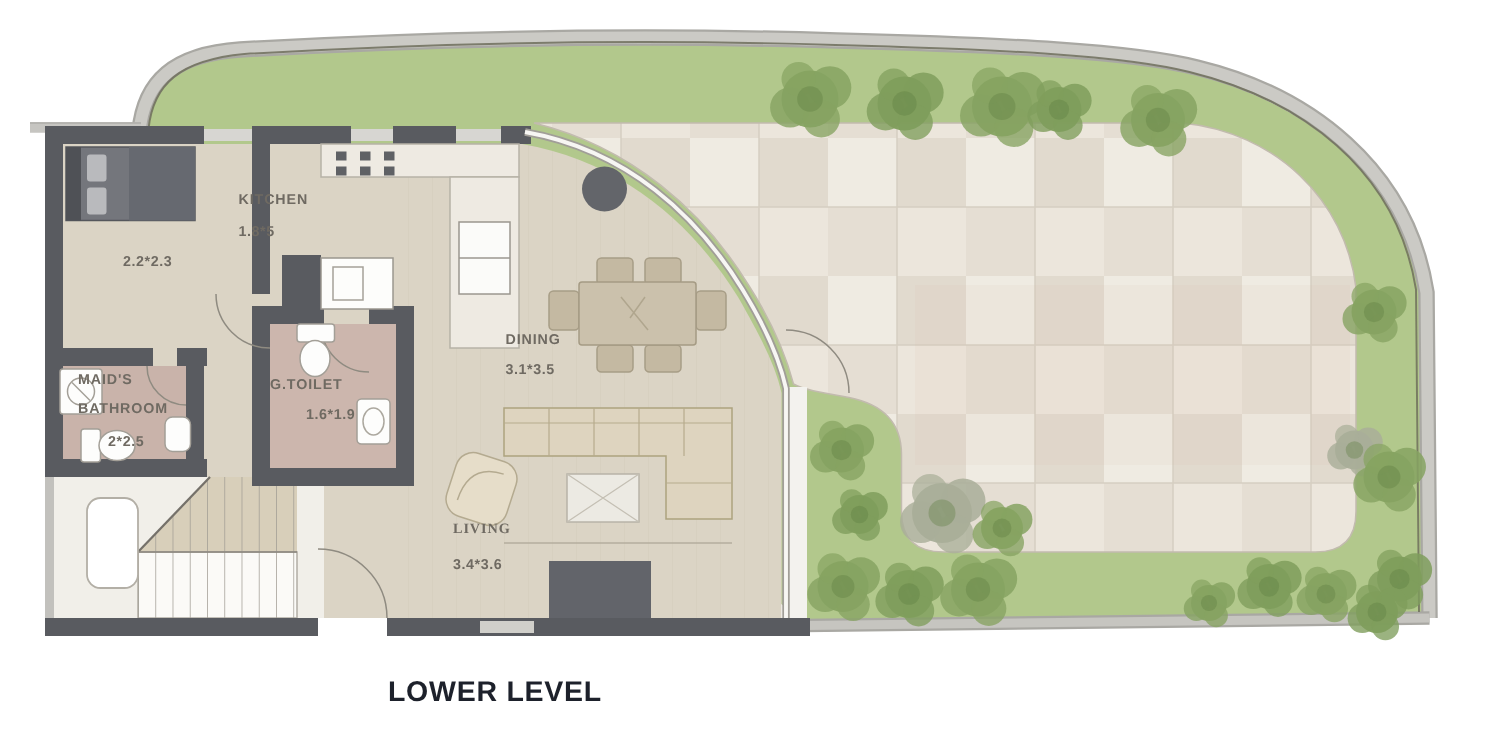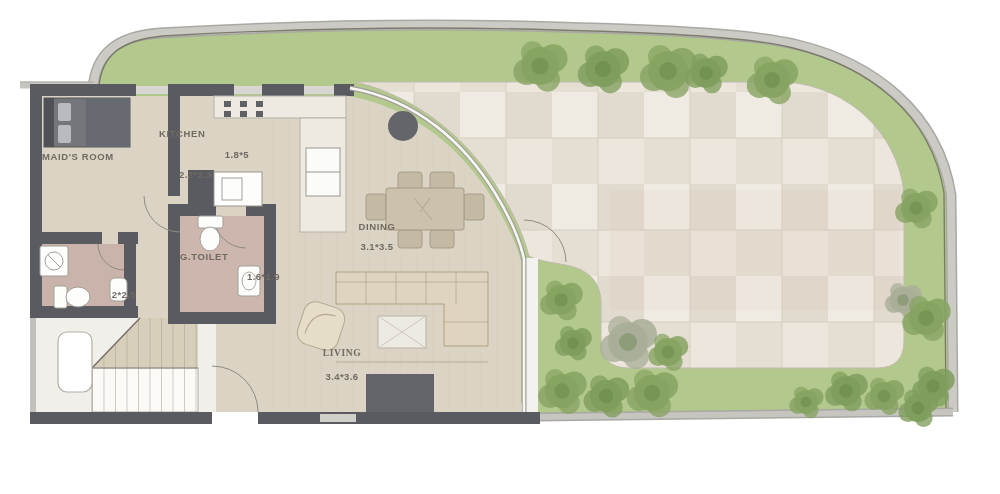--- a/index.html
+++ b/index.html
@@ -1,22 +1,22 @@
 <!DOCTYPE html>
 <html><head>
 <meta charset="utf-8">
 <style>
   html,body{margin:0;padding:0;background:#fff;}
   body{width:1000px;height:494px;overflow:hidden;font-family:"Liberation Sans",sans-serif;}
   .plan{position:relative;width:1000px;height:494px;background:#fff;}
   .plan svg{position:absolute;left:0;top:0;}
   .room-label{position:absolute;color:#6f6a62;font-weight:700;font-size:9.5px;letter-spacing:.6px;
               text-align:left;line-height:1.95;text-transform:uppercase;}
-  .dims{position:absolute;color:#6f6a62;font-weight:700;font-size:9.5px;letter-spacing:.4px;text-align:right;}
-  .left-align{text-align:center;}
+  .dims{position:absolute;color:#6f6a62;font-weight:700;font-size:9.5px;letter-spacing:.4px;text-align:left;}
+  .left-align{text-align:left;}
   .plan-title{position:absolute;color:#1d212b;font-weight:700;font-size:19px;letter-spacing:.5px;text-align:center;}
 </style>
 </head>
 <body>
 
 <div class="plan">
 
 <svg width="1000" height="494" viewBox="0 0 1000 494">
   <defs>
     <pattern id="tiles" patternUnits="userSpaceOnUse" width="92" height="92">
@@ -225,30 +225,31 @@
     <use href="#tree" transform="translate(562 391) scale(1.7)" color="#86a361"></use>
     <use href="#tree" transform="translate(606 396) scale(1.6)" color="#7f9e5c"></use>
     <use href="#tree" transform="translate(652 393) scale(1.8)" color="#86a361"></use>
     <use href="#tree" transform="translate(806 402) scale(1.2)" color="#86a361"></use>
     <use href="#tree" transform="translate(846 391) scale(1.5)" color="#7f9e5c"></use>
     <use href="#tree" transform="translate(884 396) scale(1.4)" color="#86a361"></use>
     <use href="#tree" transform="translate(918 408) scale(1.4)" color="#7f9e5c"></use>
   </g>
 </svg>
 
-  <div class="room-label" style="left:42px;top:148px;width:130px;">MAID'S ROOM</div>
   <div class="dims" style="left:42px;top:169px;width:130px;padding-left:40px;">2.2*2.3</div>
 
   <div class="room-label" style="left:159px;top:125px;width:90px;">KITCHEN</div>
   <div class="dims" style="left:159px;top:149px;width:90px;">1.8*5</div>
 
+  <div class="room-label" style="left:52px;top:245px;width:72px;">MAID'S BATHROOM</div>
   <div class="dims" style="left:72px;top:289px;width:64px;">2*2.5</div>
 
   <div class="room-label" style="left:180px;top:248px;width:76px;">G.TOILET</div>
   <div class="dims" style="left:180px;top:271px;width:76px;padding-left:24px;">1.6*1.9</div>
 
   <div class="room-label left-align" style="left:337px;top:218px;width:80px;">DINING</div>
   <div class="dims left-align" style="left:337px;top:241px;width:80px;">3.1*3.5</div>
 
   <div class="room-label left-align" style="left:302px;top:344px;width:80px;font-family:Liberation Serif, serif;">LIVING</div>
   <div class="dims left-align" style="left:302px;top:371px;width:80px;">3.4*3.6</div>
 
+  <div class="plan-title" style="left:230px;top:451px;width:200px;">LOWER LEVEL</div>
 </div>
 
 </body></html>

